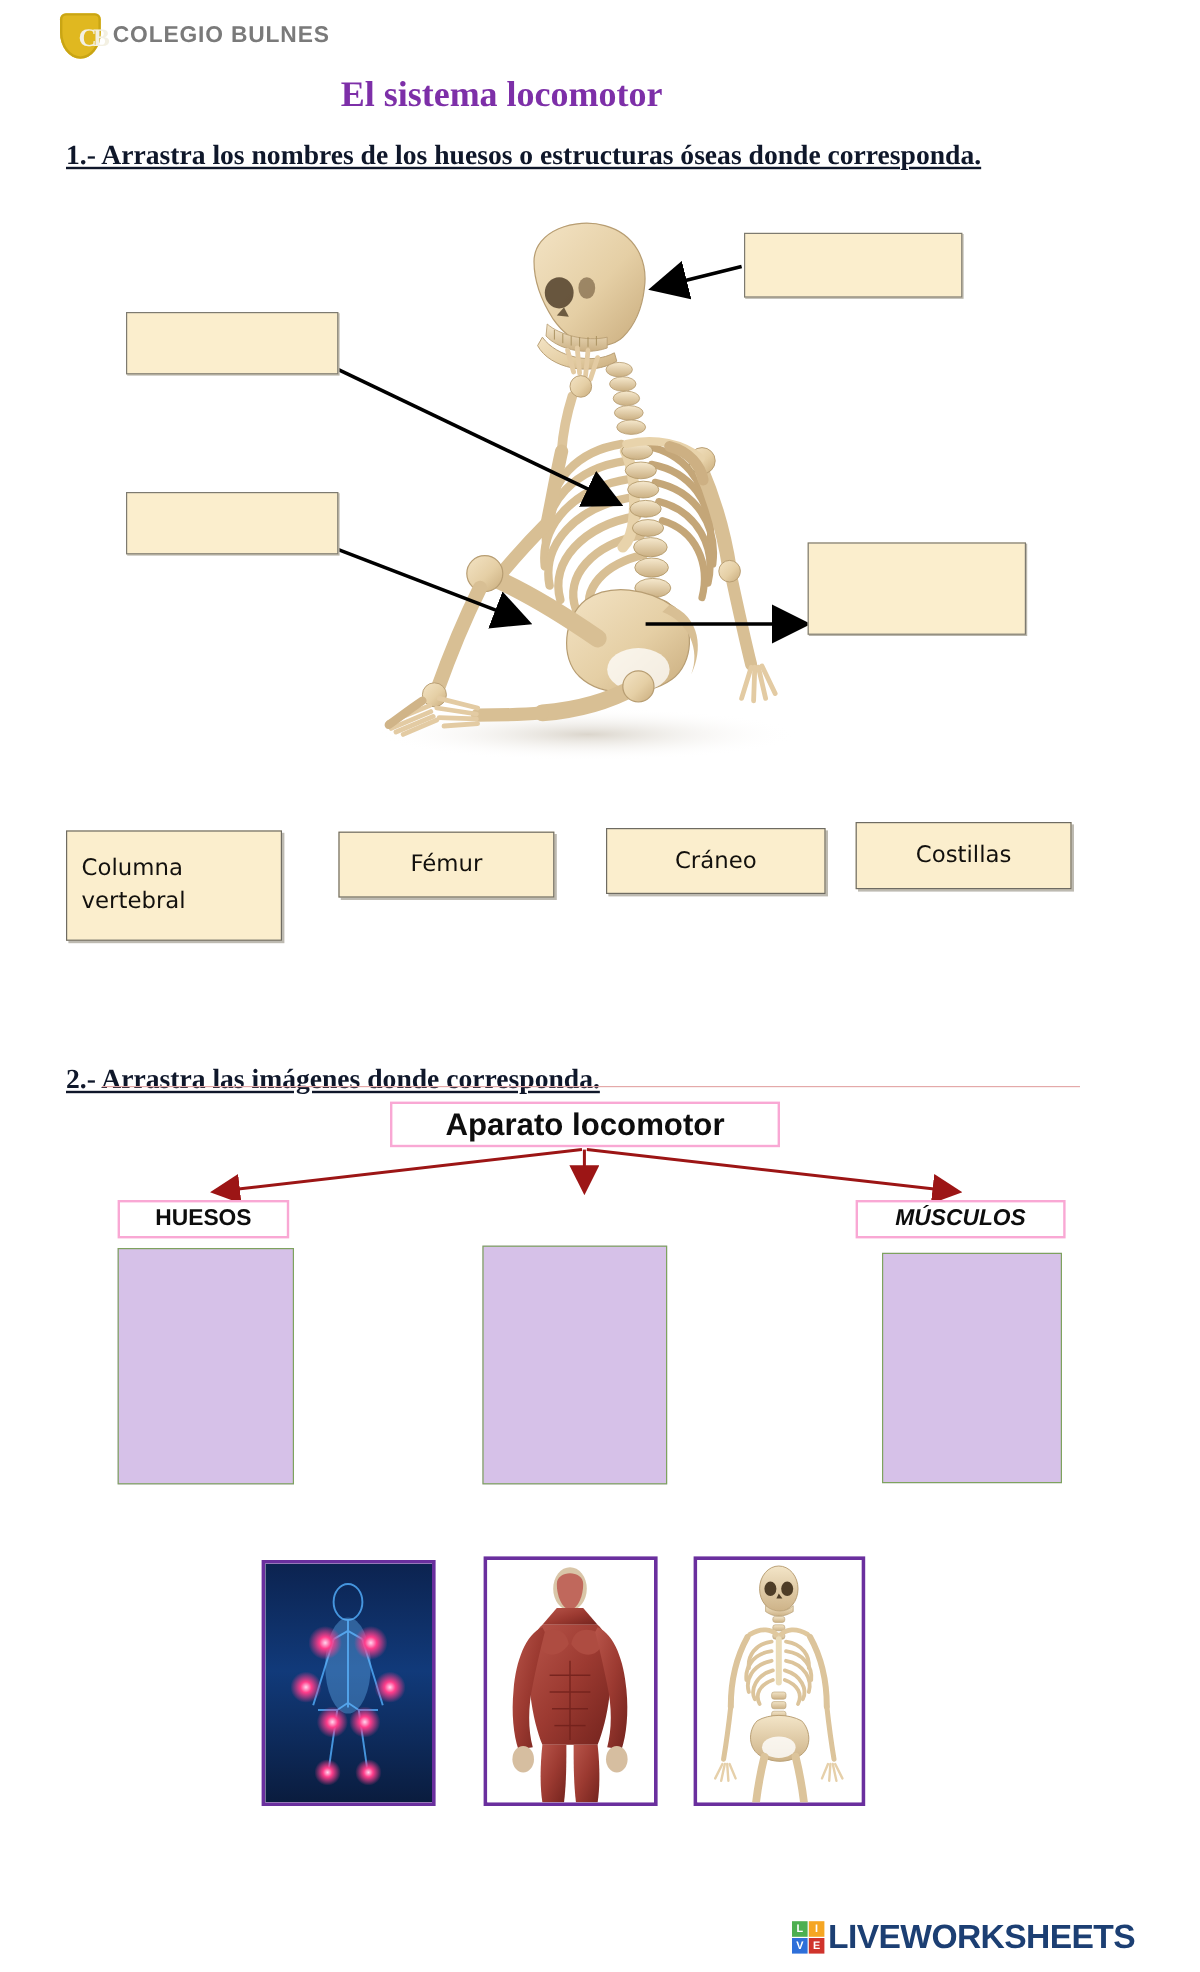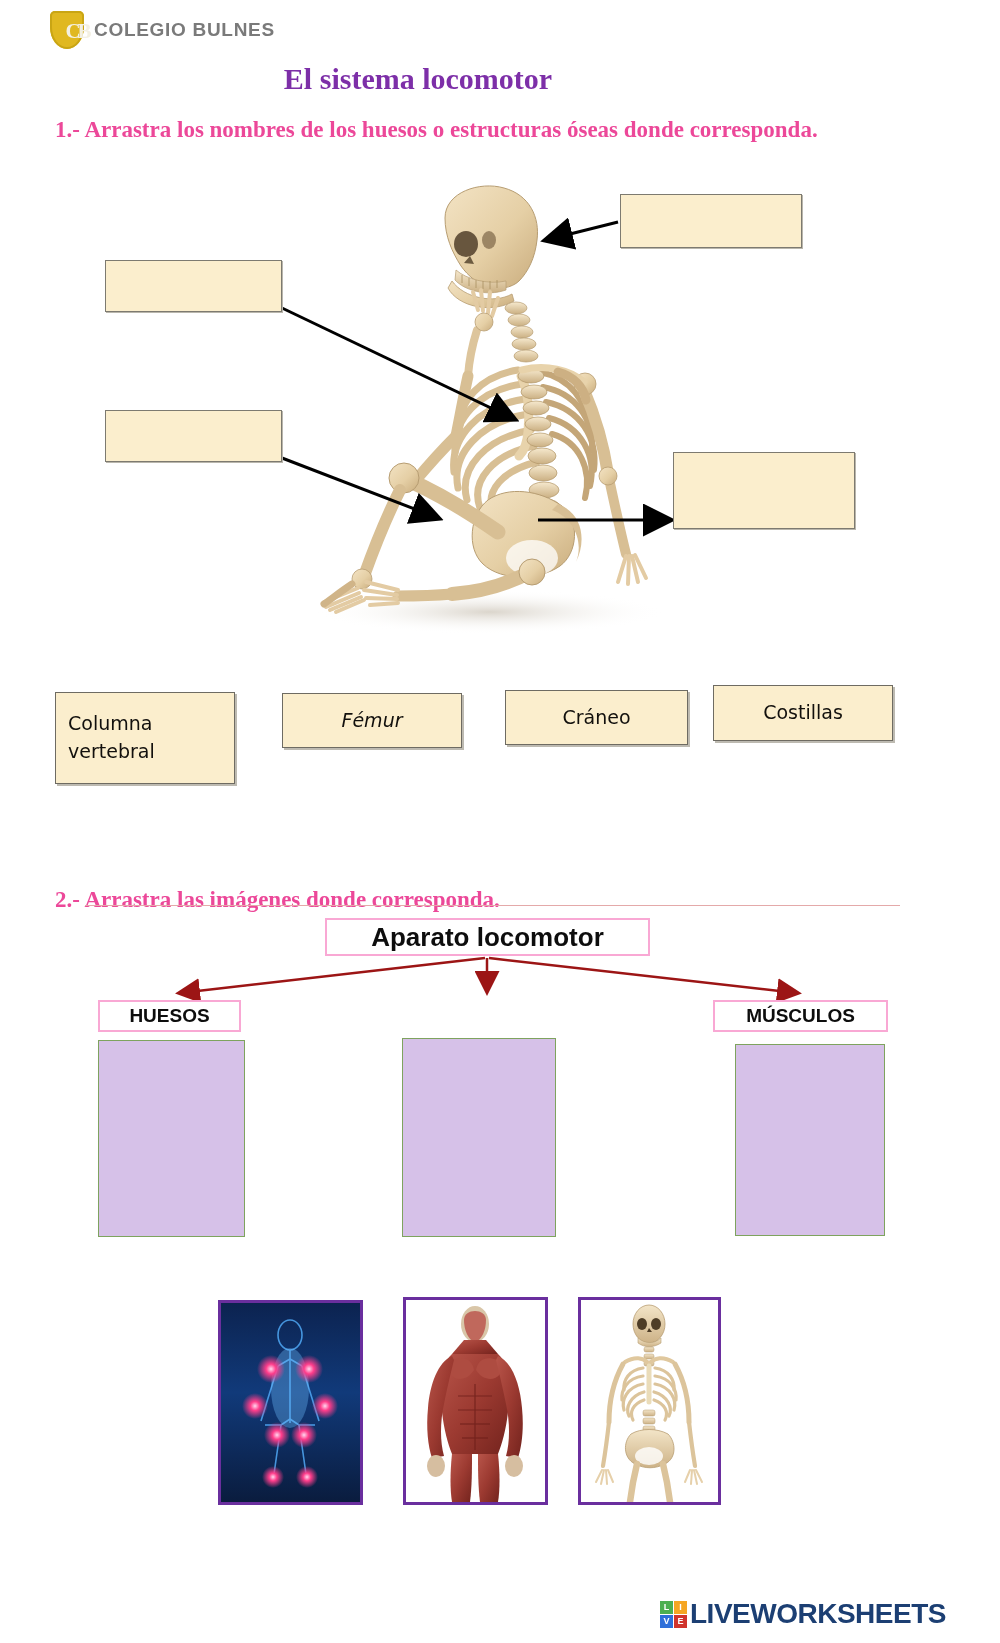--- a/index.html
+++ b/index.html
@@ -31,22 +31,23 @@
     font-weight:bold;font-size:19px;color:#7a7a7a;letter-spacing:0.7px;
   }
 
   
   #page-title{
     left:0;top:62px;width:836px;text-align:center;
     font-family:"Liberation Serif",serif;font-weight:bold;font-size:30px;
     color:#7d2fa8;
   }
   .instruction{
-    font-family:"Liberation Serif",serif;font-weight:bold;font-size:23px;color:#ec4899;
+    font-family:"Liberation Serif",serif;font-weight:bold;font-size:23px;color:#0f172a;
     line-height:1.28;
+    text-decoration:underline;
   }
   #q1-text{left:55px;top:115px;width:845px;}
   #q2-text{left:55px;top:885px;width:700px;}
 
   
   #sk-stage{left:90px;top:180px;width:800px;height:470px;}
 
   .dropbox{
     position:absolute;
     background:#fbeecd;
@@ -70,38 +71,38 @@
     background:#fbeecd;
     border:1px solid #6e6b62;
     box-shadow:2px 2px 0 #bdbab1;
     font-family:"DejaVu Sans",sans-serif;
     font-size:19px;color:#12100d;
     display:flex;align-items:center;
     padding:6px 12px;box-sizing:border-box;
     line-height:1.45;
   }
   #tile-0{left:55px;top:692px;width:180px;height:92px;}
-  #tile-1{left:282px;top:693px;width:180px;height:55px;align-items:center;justify-content:center;font-style:italic;}
+  #tile-1{left:282px;top:693px;width:180px;height:55px;align-items:center;justify-content:center;}
   #tile-2{left:505px;top:690px;width:183px;height:55px;align-items:center;justify-content:center;}
   #tile-3{left:713px;top:685px;width:180px;height:56px;align-items:center;justify-content:center;}
 
   
   #diagram{left:85px;top:905px;width:815px;height:365px;}
   #diag-rule{position:absolute;left:0;top:0;width:815px;height:1px;background:#e4a9a9;}
 
   .hardbox{
     position:absolute;background:#ffffff;border:2px solid #f9a8d4;
     font-family:"Liberation Sans",sans-serif;font-weight:bold;
     display:flex;align-items:center;justify-content:center;
     color:#0d0d0d;box-sizing:border-box;
   }
   #box-root{left:240px;top:13px;width:325px;height:38px;font-size:26px;}
   #box-huesos{left:13px;top:95px;width:143px;height:32px;font-size:19px;}
   #box-artic{left:275px;top:95px;width:252px;height:32px;font-size:19px;}
-  #box-musc{left:628px;top:95px;width:175px;height:32px;font-size:19px;}
+  #box-musc{left:628px;top:95px;width:175px;height:32px;font-size:19px;font-style:italic;}
 
   .dropzone{position:absolute;background:#d6c1e8;border:1px solid #7ea35e;}
   #zone-0{left:13px;top:135px;width:145px;height:195px;}
   #zone-1{left:317px;top:133px;width:152px;height:197px;}
   #zone-2{left:650px;top:139px;width:148px;height:190px;}
 
   #diag-arrows{position:absolute;left:0;top:0;width:815px;height:365px;pointer-events:none;}
 
   
   .card{

